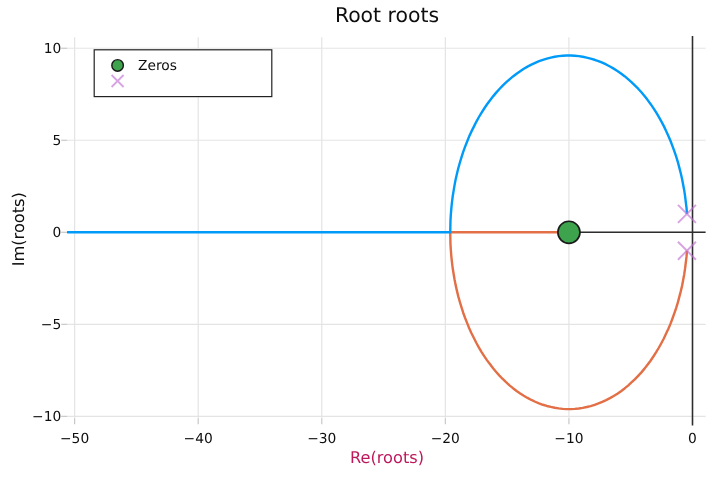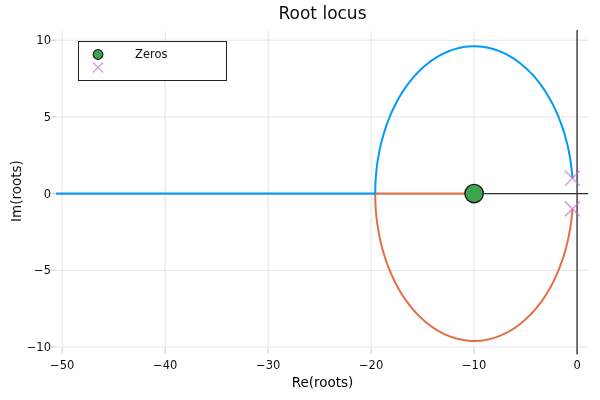--- a/index.html
+++ b/index.html
@@ -6,34 +6,34 @@
   .stage{
     position:relative;width:600px;height:400px;background:#ffffff;overflow:hidden;
     font-family:"DejaVu Sans","Liberation Sans",sans-serif;color:#111;
   }
   .title{
     position:absolute;left:56px;top:3px;width:533px;text-align:center;
     font-size:17px;color:#0e0e0e;
   }
   .xlabel{
     position:absolute;left:56px;top:374px;width:533px;text-align:center;
-    font-size:13.5px;color:#000000;
+    font-size:13.5px;color:#be185d;
   }
   .ylabel{
     position:absolute;left:-64px;top:183px;width:160px;text-align:center;
     font-size:13.5px;color:#0e0e0e;
     transform:rotate(-90deg);
   }
   svg.plot{position:absolute;left:0;top:0;}
   .legend{
     position:absolute;left:78px;top:41px;width:149px;height:40px;
     background:#ffffff;border:1px solid #222;box-sizing:border-box;
     padding-top:6px;
   }
-  .legend-row{display:flex;align-items:center;height:13px;gap:20px;}
+  .legend-row{display:flex;align-items:center;height:13px;}
   .legend-row svg{margin-left:13px;flex:0 0 auto;}
   .legend-row span{margin-left:11px;font-size:11.5px;line-height:13px;color:#0e0e0e;white-space:nowrap;}
 </style>
 </head>
 <body>
 
 <div class="stage">
   <svg id="plot-svg" class="plot" width="600" height="400">
       <line x1="62.1788617886179" y1="31" x2="62.1788617886179" y2="348.5" stroke="#e4e4e4" stroke-width="1"></line>
       <line x1="62.1788617886179" y1="348.5" x2="62.1788617886179" y2="353.5" stroke="#c8c8c8" stroke-width="1"></line>
@@ -75,21 +75,21 @@
       <g stroke="#c271d2" stroke-width="1.6" opacity="0.65">
         <line x1="564.949864498645" y1="170.7463768115942" x2="579.949864498645" y2="185.7463768115942"></line>
         <line x1="564.949864498645" y1="185.7463768115942" x2="579.949864498645" y2="170.7463768115942"></line>
       </g>
       <g stroke="#c271d2" stroke-width="1.6" opacity="0.65">
         <line x1="564.949864498645" y1="201.42270531400965" x2="579.949864498645" y2="216.42270531400965"></line>
         <line x1="564.949864498645" y1="216.42270531400965" x2="579.949864498645" y2="201.42270531400965"></line>
       </g>
       <circle cx="474.10298102981034" cy="193.58454106280192" r="9.2" fill="#3da44d" stroke="#1a1a1a" stroke-width="1.4"></circle>
     </svg>
-  <div class="title">Root locus</div>
+  <div class="title">Root roots</div>
   <div class="xlabel">Re(roots)</div>
   <div class="ylabel">Im(roots)</div>
 
   <div class="legend">
     <div class="legend-row">
       <svg id="legend-mark-zero" width="12" height="13">
           <circle cx="6" cy="6.5" r="4.8" fill="#3da44d" stroke="#1a1a1a" stroke-width="1.2"></circle>
         </svg>
       <span>Zeros</span>
     </div>

